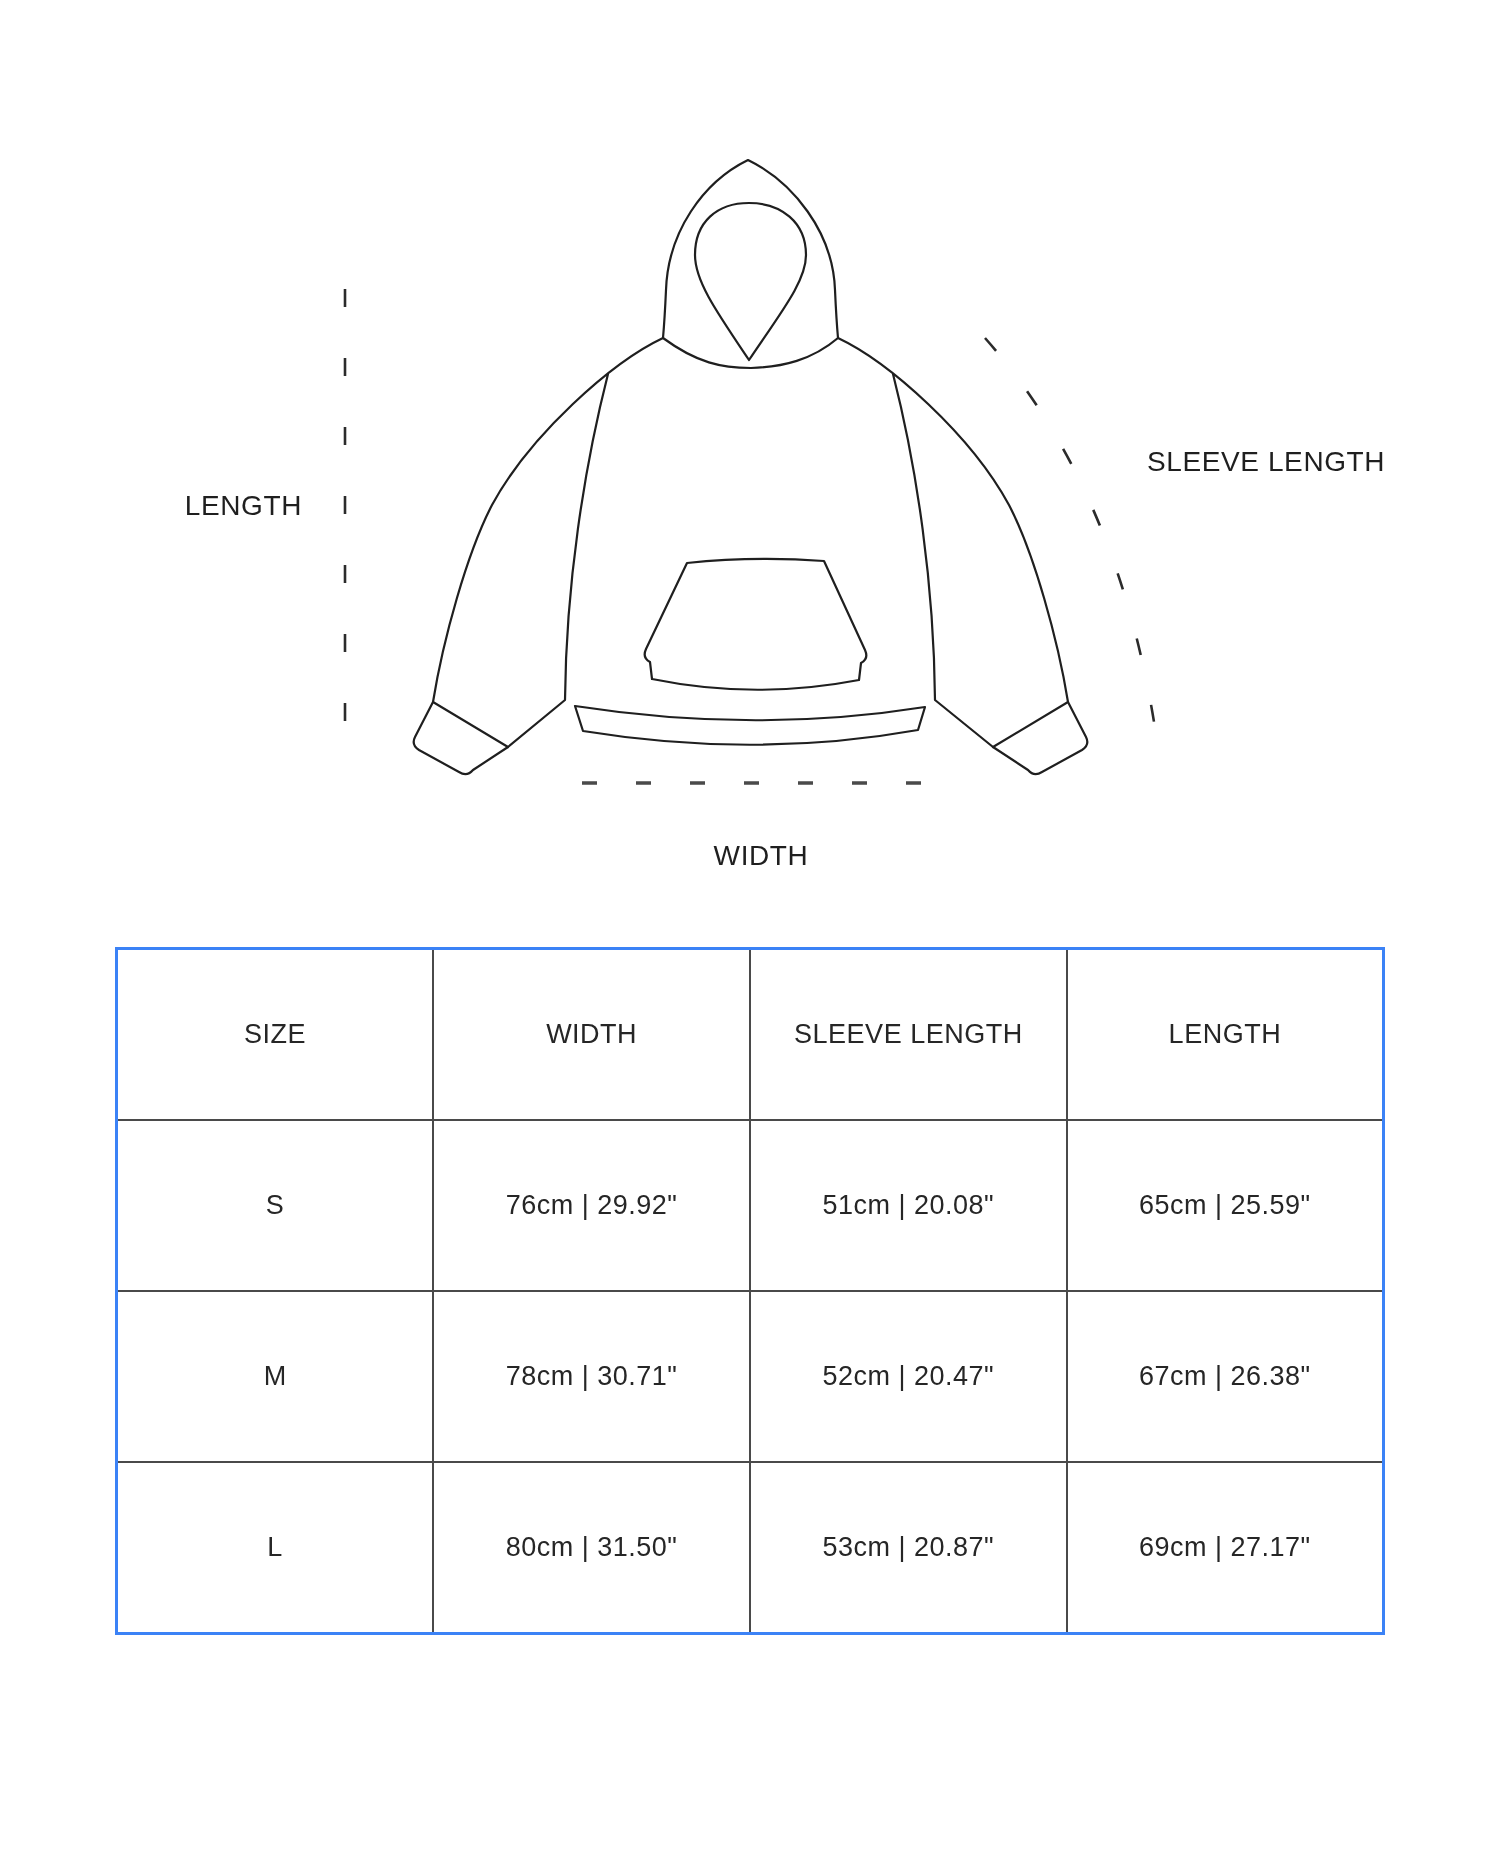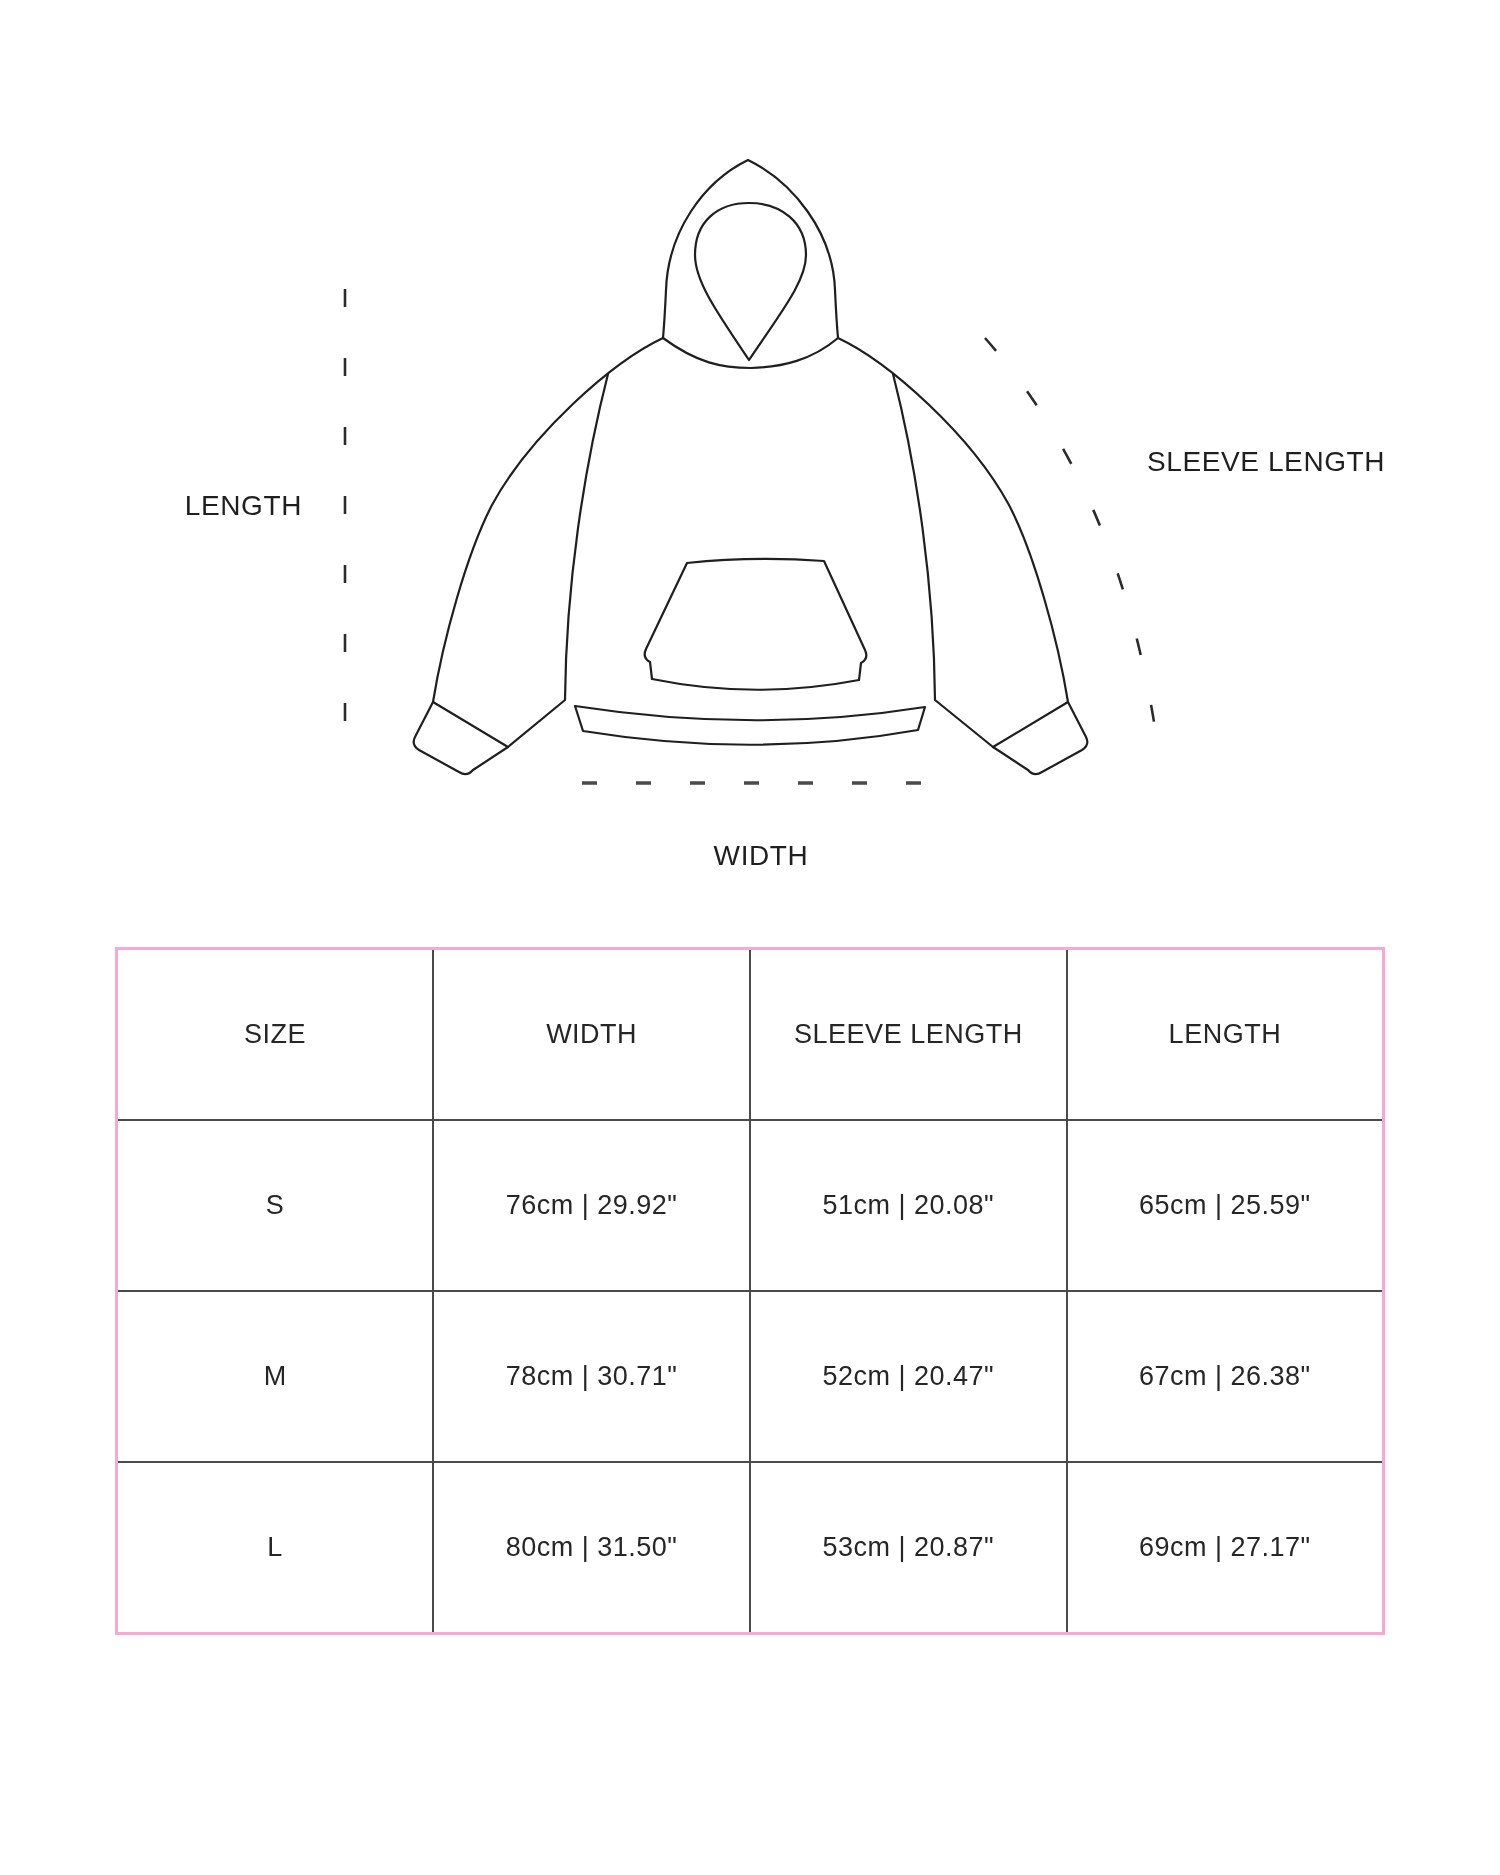--- a/index.html
+++ b/index.html
@@ -25,21 +25,21 @@
   .label-sleeve{left:1147px;top:445px;}
   .label-width{left:661px;top:839px;width:200px;text-align:center;}
   .size-table{
     position:absolute;
     left:115px;
     top:947px;
     width:1270px;
     height:678px;
     border-collapse:collapse;
     table-layout:fixed;
-    border:3px solid #f9a8d4;
+    border:3px solid #3b82f6;
   }
   .size-table th,.size-table td{
     border:2px solid #4a4a4a;
     text-align:center;
     vertical-align:middle;
     font-size:27px;
     font-weight:400;
     letter-spacing:0.5px;
     color:#262626;
     height:169px;

